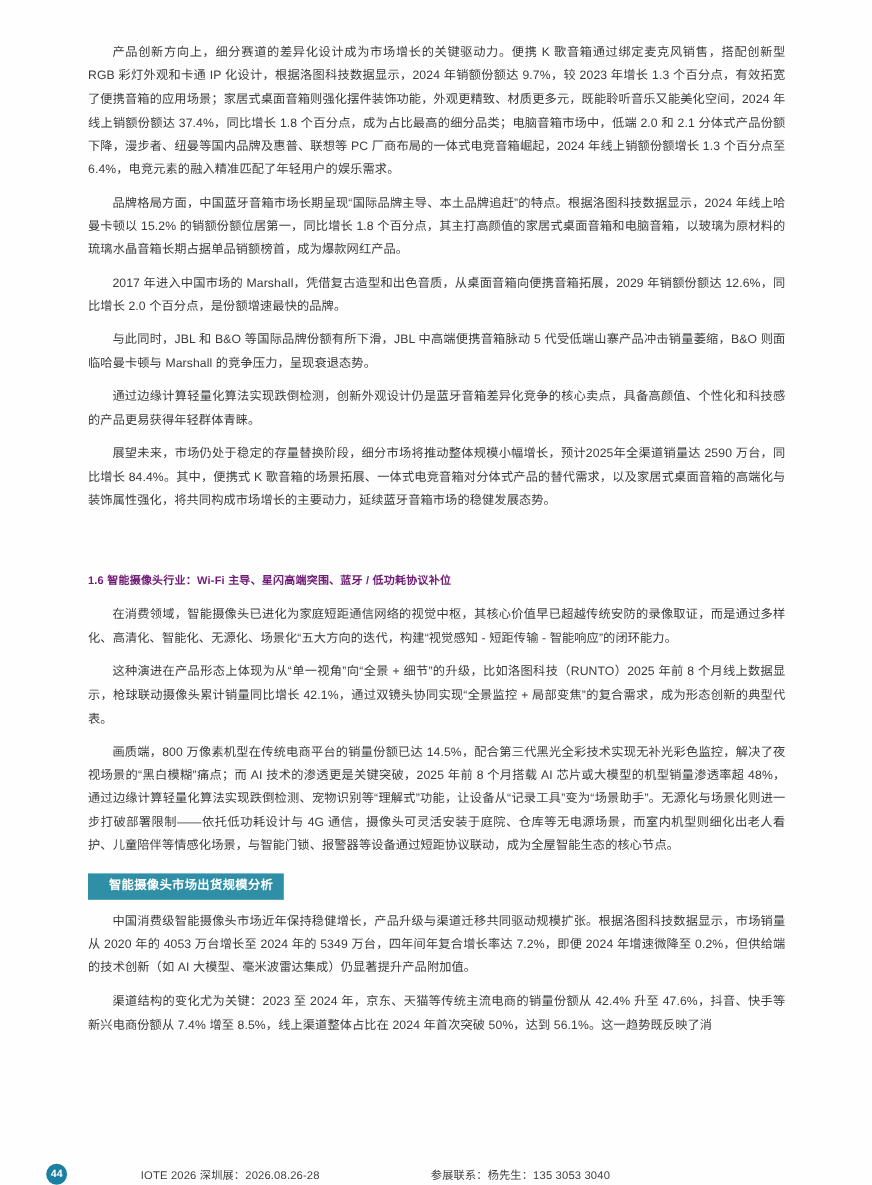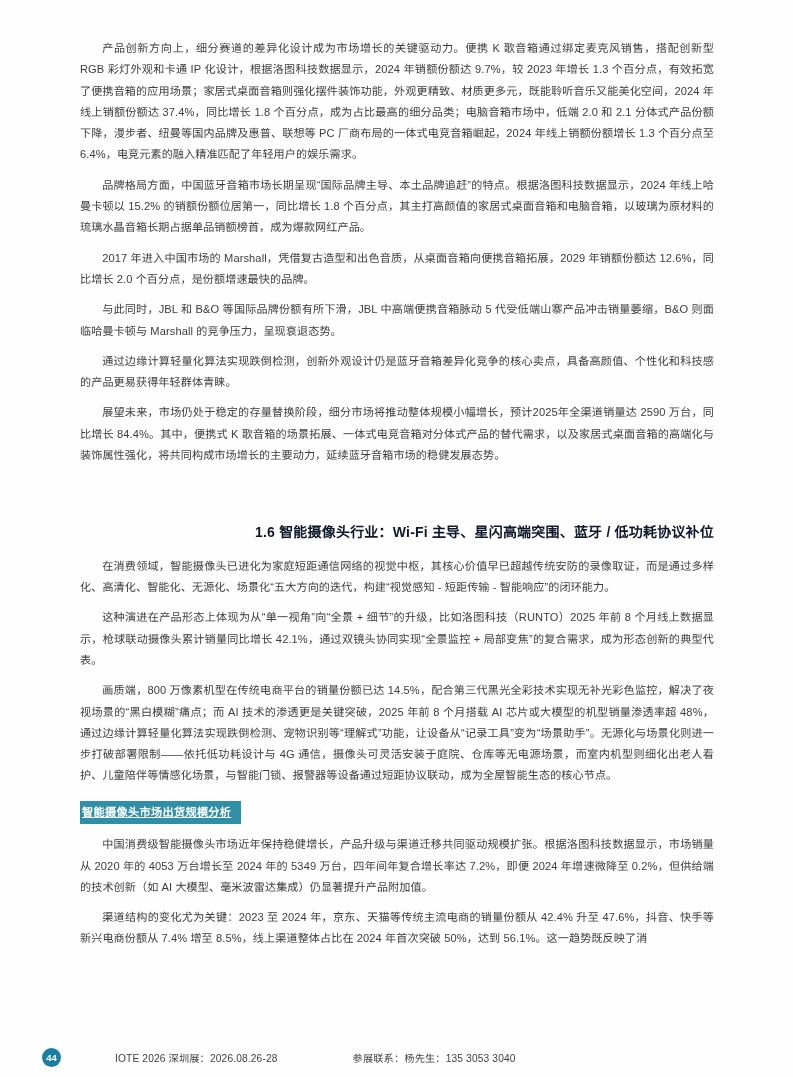--- a/index.html
+++ b/index.html
@@ -36,48 +36,46 @@
     text-justify: inter-ideograph;
     text-indent: 2em;
     color: #3c3c3c;
     letter-spacing: 0.1px;
   }
   .gap-block {
     height: 46px;
   }
   h2.section-heading {
     margin: 0 0 12px 0;
-    font-size: 14px;
+    font-size: 10px;
     font-weight: 700;
-    color: #0f172a;
+    color: #701a75;
     letter-spacing: 0.2px;
     line-height: 1.6;
-    text-align: right;
   }
   .badge-row {
     margin: 14px 0 10px 0;
   }
   .badge {
     display: inline-block;
     background: #2e8fa6;
     color: #ffffff;
     font-size: 11.2px;
     font-weight: 700;
-    padding: 4px 10px 5px 2px;
+    padding: 4px 10px 5px 19px;
     line-height: 1.3;
     letter-spacing: 0.3px;
-    text-decoration: underline;
   }
   .footer {
     position: absolute;
     left: 42px;
-    bottom: 10px;
+    bottom: 0;
     display: flex;
     align-items: center;
-    gap: 7px;
+    gap: 20px;
   }
   .page-badge {
     width: 19px;
     height: 19px;
     border-radius: 50%;
     background: #1a7fa0;
     color: #ffffff;
     font-size: 9.6px;
     font-weight: 700;
     display: flex;

